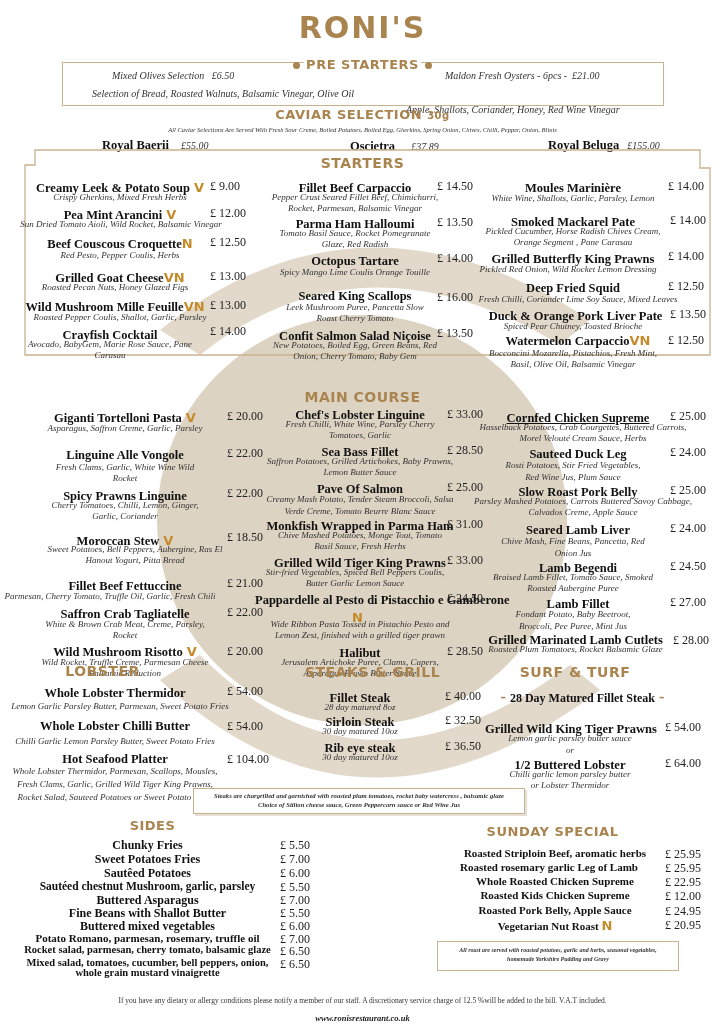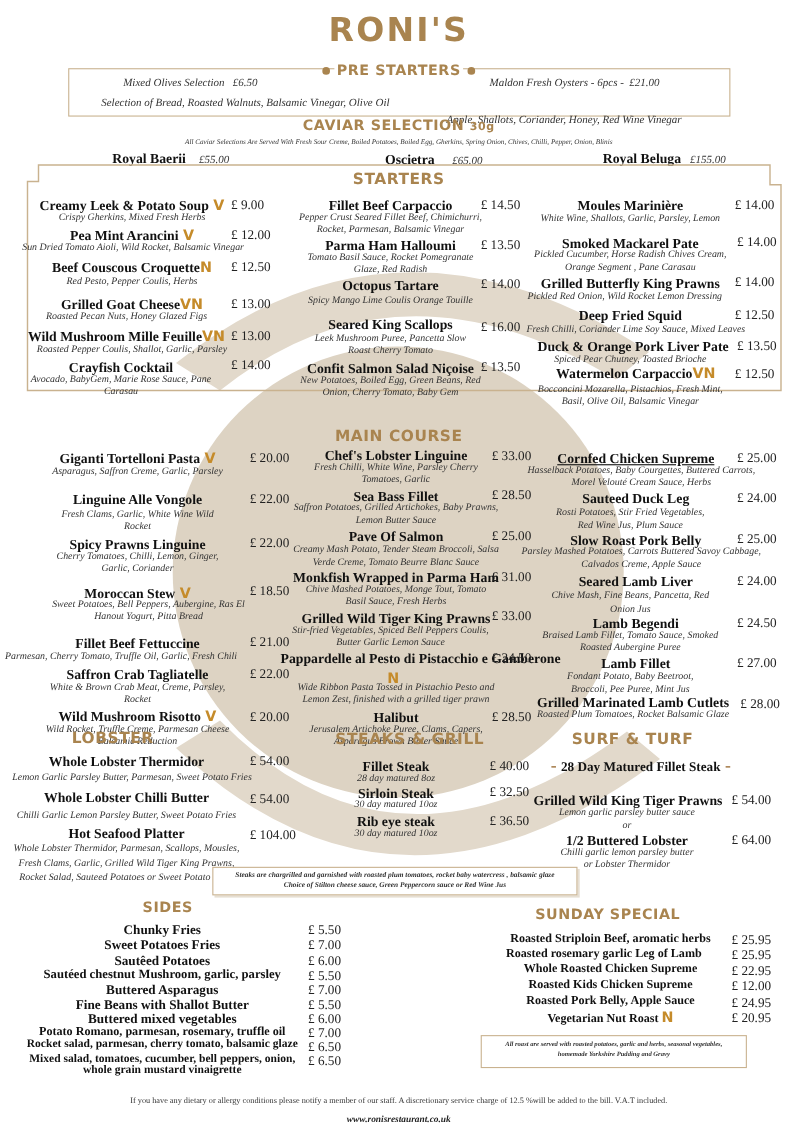--- a/index.html
+++ b/index.html
@@ -48,21 +48,21 @@
 <div class="layer desc" style="left:406px;top:104px;font-size:10px;white-space:nowrap;">Apple, Shallots, Coriander, Honey, Red Wine Vinegar</div>
 
 <div class="layer hdr" style="left:0;top:107px;width:725px;font-size:13px;">
   <span>CAVIAR SELECTION</span> <span style="font-size:10px;">30g</span>
 </div>
 <div class="layer desc center" style="left:0;top:124px;width:725px;font-size:6.5px;">All Caviar Selections Are Served With Fresh Sour Creme, Boiled Potatoes, Boiled Egg, Gherkins, Spring Onion, Chives, Chilli, Pepper, Onion, Blinis</div>
 <div class="layer" style="left:102px;top:135px;white-space:nowrap;">
   <span class="name">Royal Baerii</span>&nbsp;&nbsp;&nbsp;<span class="desc" style="font-size:10px;">£55.00</span>
 </div>
 <div class="layer" style="left:350px;top:136px;white-space:nowrap;">
-  <span class="name">Oscietra</span>&nbsp;&nbsp;&nbsp;&nbsp;<span class="desc" style="font-size:10px;">£65.00</span>
+  <span class="name">Oscietra</span>&nbsp;&nbsp;&nbsp;&nbsp;<span class="desc" style="font-size:10px;">£37.89</span>
 </div>
 <div class="layer" style="left:548px;top:135px;white-space:nowrap;">
   <span class="name">Royal Beluga</span>&nbsp;&nbsp;<span class="desc" style="font-size:10px;">£155.00</span>
 </div>
 
 <svg class="bg-shape" width="725" height="1024" style="left:0;top:0;z-index:1;pointer-events:none;">
   <path d="M35,165 L25,165 L25,355 L710,355 L710,168 L700,168 L700,150 L35,150 Z" fill="none" stroke="#c9b28f" stroke-width="1.3"></path>
 </svg>
 <div class="layer hdr" style="left:0;top:155px;width:725px;font-size:14px;">STARTERS</div>
 
@@ -198,21 +198,21 @@
   <div class="item desc" style="left:0;top:214px;width:190px;">Wide Ribbon Pasta Tossed in Pistachio Pesto and Lemon Zest, finished with a grilled tiger prawn</div>
 
   <div class="item" style="left:0;top:238px;width:190px;"><span class="name">Halibut</span></div>
   <div class="pr price" style="left:182px;top:239px;">£ 28.50</div>
   <div class="item desc" style="left:0;top:252px;width:190px;">Jerusalem Artichoke Puree, Clams, Capers, Asparagus Brown Butter Sauce</div>
 </div>
 
 <div class="layer" style="left:478px;top:408px;width:245px;">
   <div class="item" style="left:10px;top:0;width:180px;text-decoration:underline;"><span class="name">Cornfed Chicken Supreme</span></div>
   <div class="pr price" style="left:192px;top:1px;">£ 25.00</div>
-  <div class="item desc" style="left:-5px;top:14px;width:220px;">Hasselback Potatoes, Baby Courgettes, Buttered Carrots, Morel Velouté Cream Sauce, Herbs</div>
+  <div class="item desc" style="left:-5px;top:14px;width:220px;">Hasselback Potatoes, Crab Courgettes, Buttered Carrots, Morel Velouté Cream Sauce, Herbs</div>
 
   <div class="item" style="left:10px;top:36px;width:180px;"><span class="name">Sauteed Duck Leg</span></div>
   <div class="pr price" style="left:192px;top:37px;">£ 24.00</div>
   <div class="item desc" style="left:20px;top:51px;width:150px;line-height:12px;">Rosti Potatoes, Stir Fried Vegetables, Red Wine Jus, Plum Sauce</div>
 
   <div class="item" style="left:10px;top:74px;width:180px;"><span class="name">Slow Roast Pork Belly</span></div>
   <div class="pr price" style="left:192px;top:75px;">£ 25.00</div>
   <div class="item desc" style="left:-5px;top:88px;width:220px;">Parsley Mashed Potatoes, Carrots Buttered Savoy Cabbage, Calvados Creme, Apple Sauce</div>
 
   <div class="item" style="left:10px;top:112px;width:180px;"><span class="name">Seared Lamb Liver</span></div>

